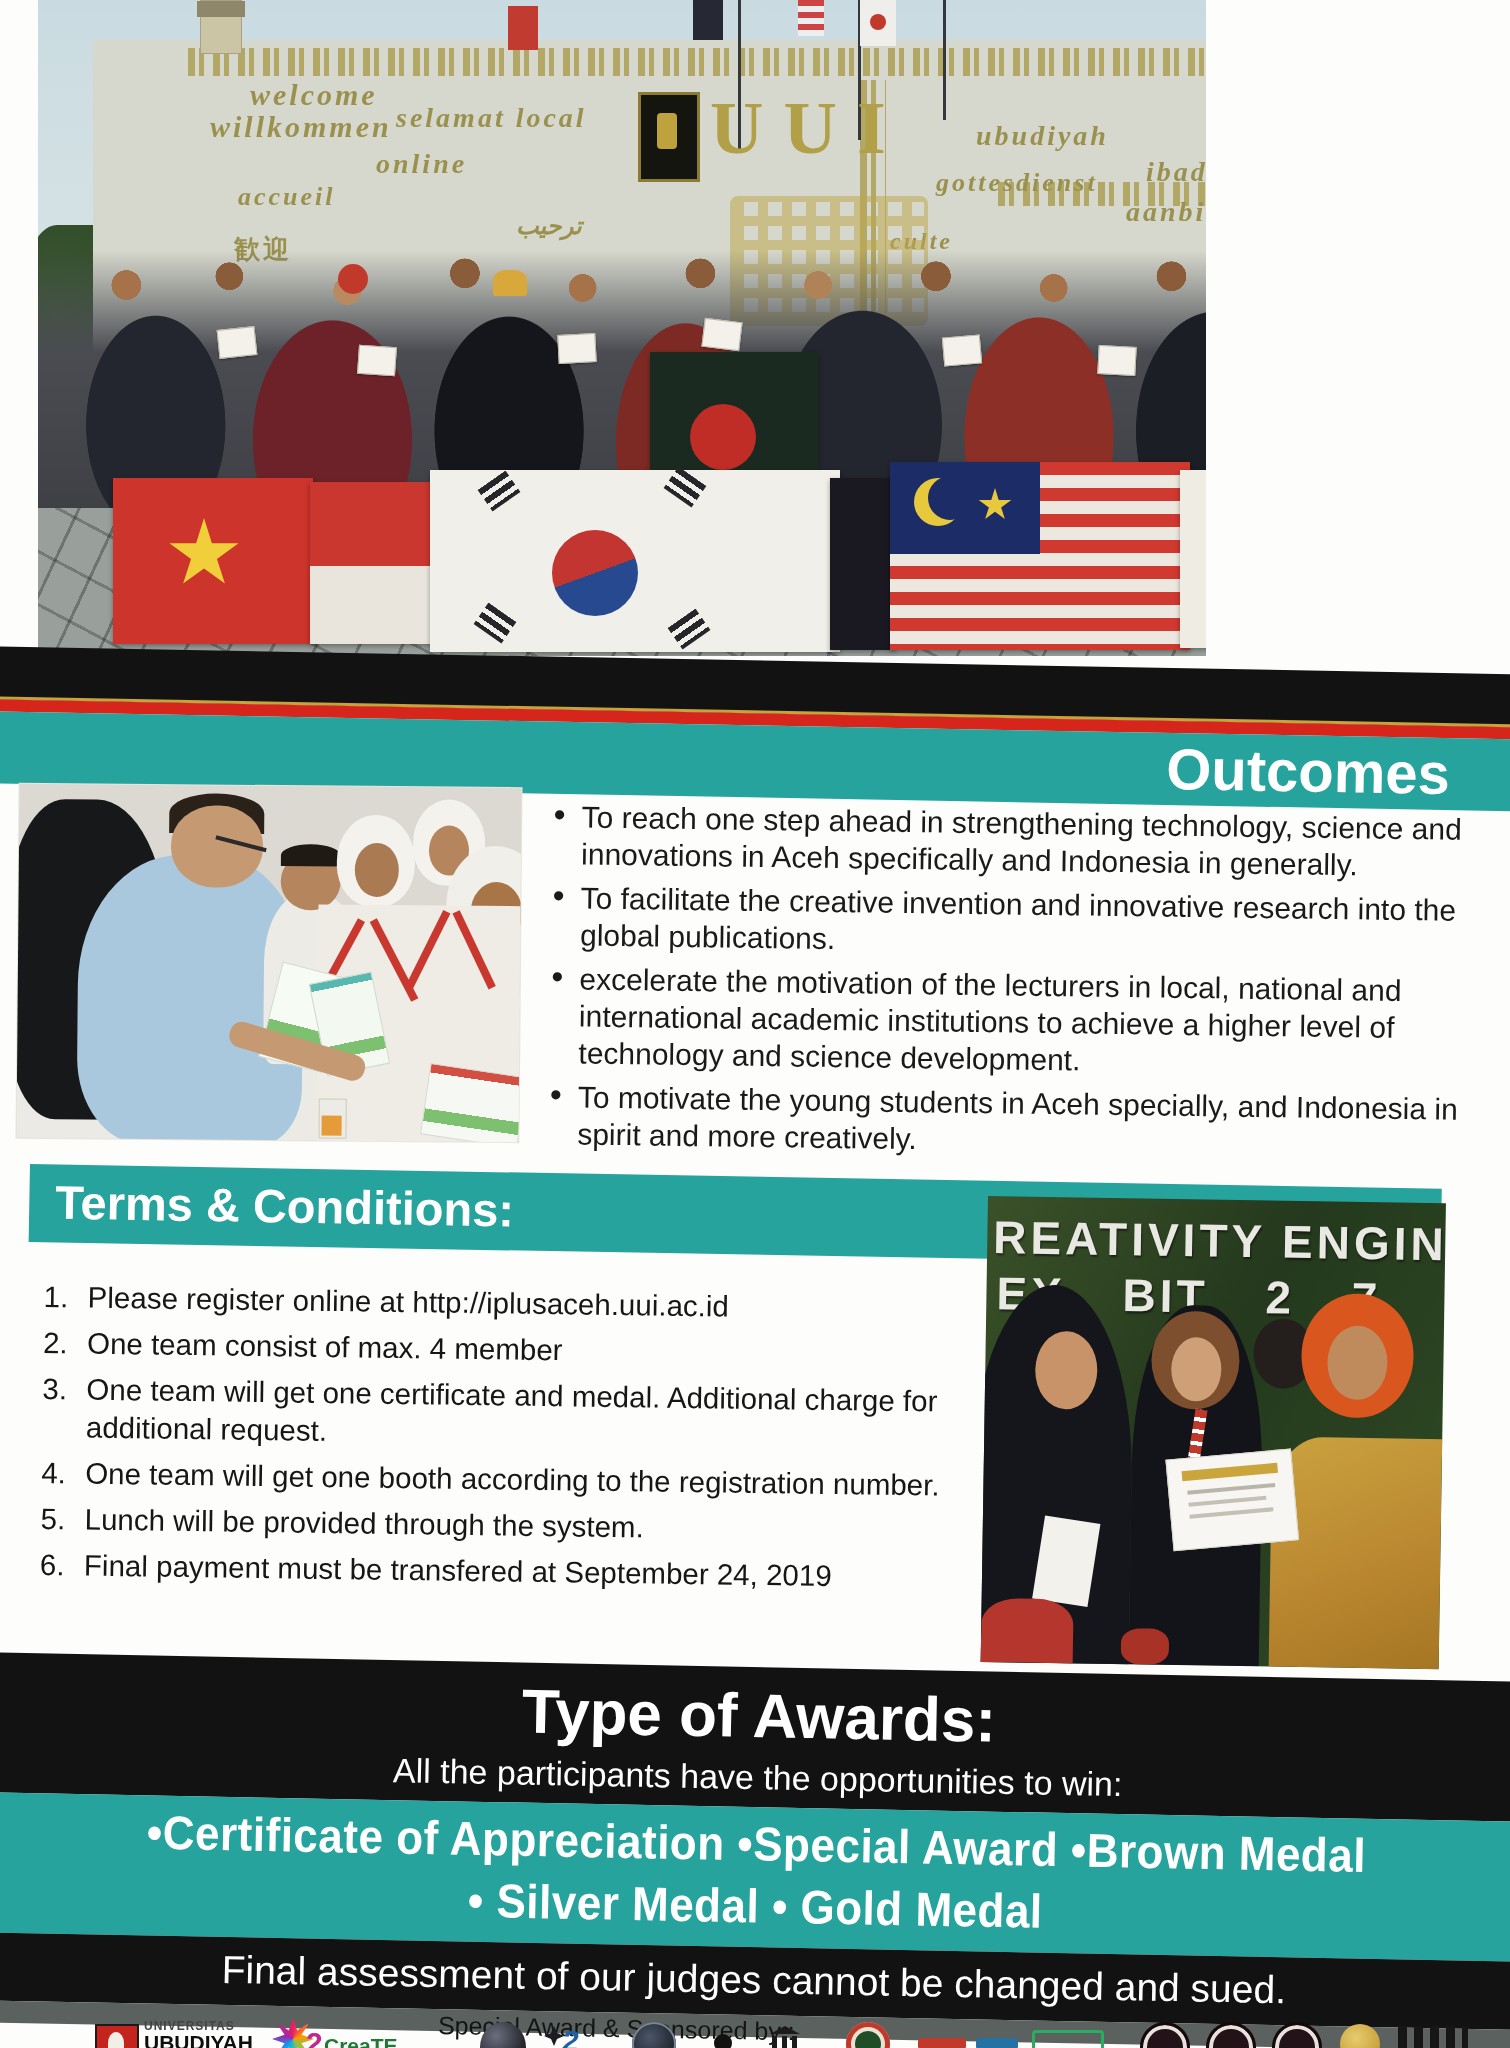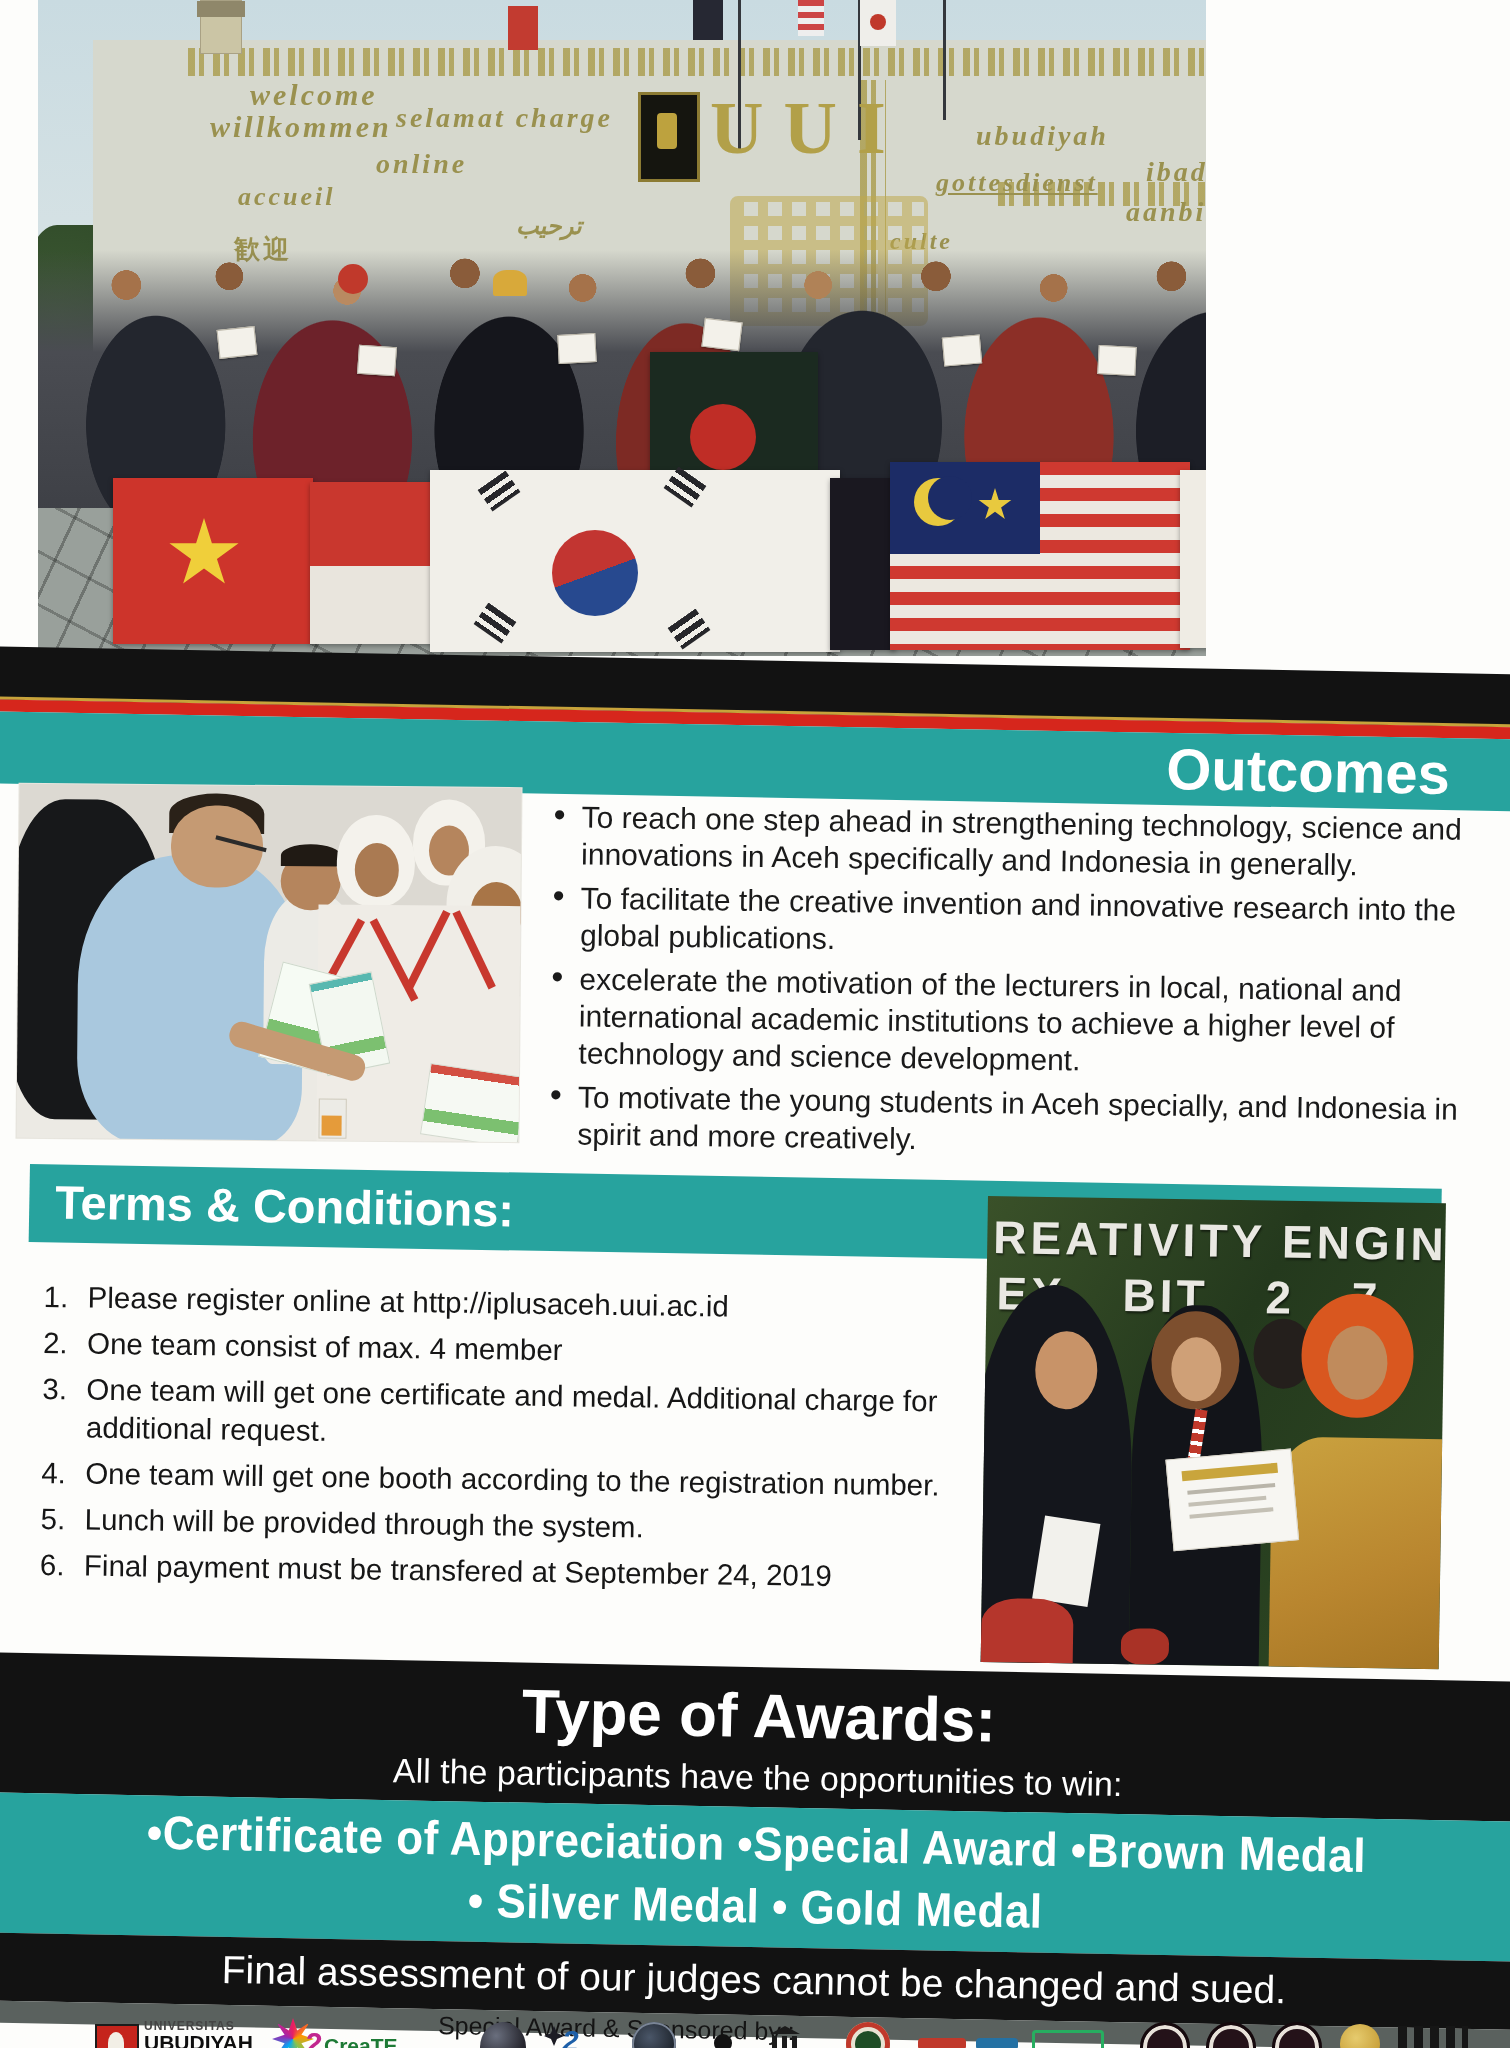--- a/index.html
+++ b/index.html
@@ -119,28 +119,28 @@
     <div class="abs pole" style="left:905px;top:0;height:120px;"></div>
     <div class="abs" style="left:470px;top:6px;width:30px;height:44px;background:#c23b30;"></div>
     <div class="abs" style="left:655px;top:0;width:30px;height:40px;background:#262833;"></div>
     <div class="abs" style="left:760px;top:0;width:26px;height:36px;
          background:repeating-linear-gradient(180deg,#c44 0 6px,#eee 6px 12px);"></div>
     <div class="abs" style="left:822px;top:0;width:36px;height:46px;background:#efeeea;">
       <div class="abs" style="left:10px;top:14px;width:16px;height:16px;border-radius:50%;background:#c0392b;"></div>
     </div>
 
     <span class="wall-word" style="left:212px;top:78px;font-size:30px;">welcome</span>
-    <span class="wall-word" style="left:358px;top:102px;font-size:28px;">selamat charge</span>
+    <span class="wall-word" style="left:358px;top:102px;font-size:28px;">selamat local</span>
     <span class="wall-word" style="left:172px;top:110px;font-size:30px;">willkommen</span>
     <span class="wall-word" style="left:338px;top:148px;font-size:28px;">online</span>
     <span class="wall-word" style="left:478px;top:212px;font-size:24px;">ترحيب</span>
     <span class="wall-word" style="left:200px;top:182px;font-size:26px;">accueil</span>
     <span class="wall-word" style="left:196px;top:232px;font-size:26px;font-style:normal;">歓迎</span>
     <span class="wall-word" style="left:938px;top:120px;font-size:28px;">ubudiyah</span>
-    <span class="wall-word" style="left:898px;top:168px;font-size:26px;text-decoration:underline;">gottesdienst</span>
+    <span class="wall-word" style="left:898px;top:168px;font-size:26px;">gottesdienst</span>
     <span class="wall-word" style="left:1108px;top:156px;font-size:28px;">ibadah</span>
     <span class="wall-word" style="left:1088px;top:196px;font-size:28px;">aanbidding</span>
     <span class="wall-word" style="left:1216px;top:226px;font-size:22px;">عبادة</span>
     <span class="wall-word" style="left:852px;top:228px;font-size:24px;">culte</span>
 
     <div class="abs" style="left:600px;top:92px;width:56px;height:84px;background:#15150f;border:3px solid #8c7b33;">
       <div class="abs" style="left:16px;top:18px;width:20px;height:36px;background:#bda23e;border-radius:4px;"></div>
     </div>
     <div class="abs" style="left:672px;top:86px;font-size:74px;font-weight:bold;color:#b2a049;letter-spacing:20px;font-family:'Liberation Serif',serif;">UUI</div>
     <div class="abs" style="left:692px;top:196px;width:190px;height:122px;border:4px solid #bfa94e;border-radius:8px;opacity:.55;

